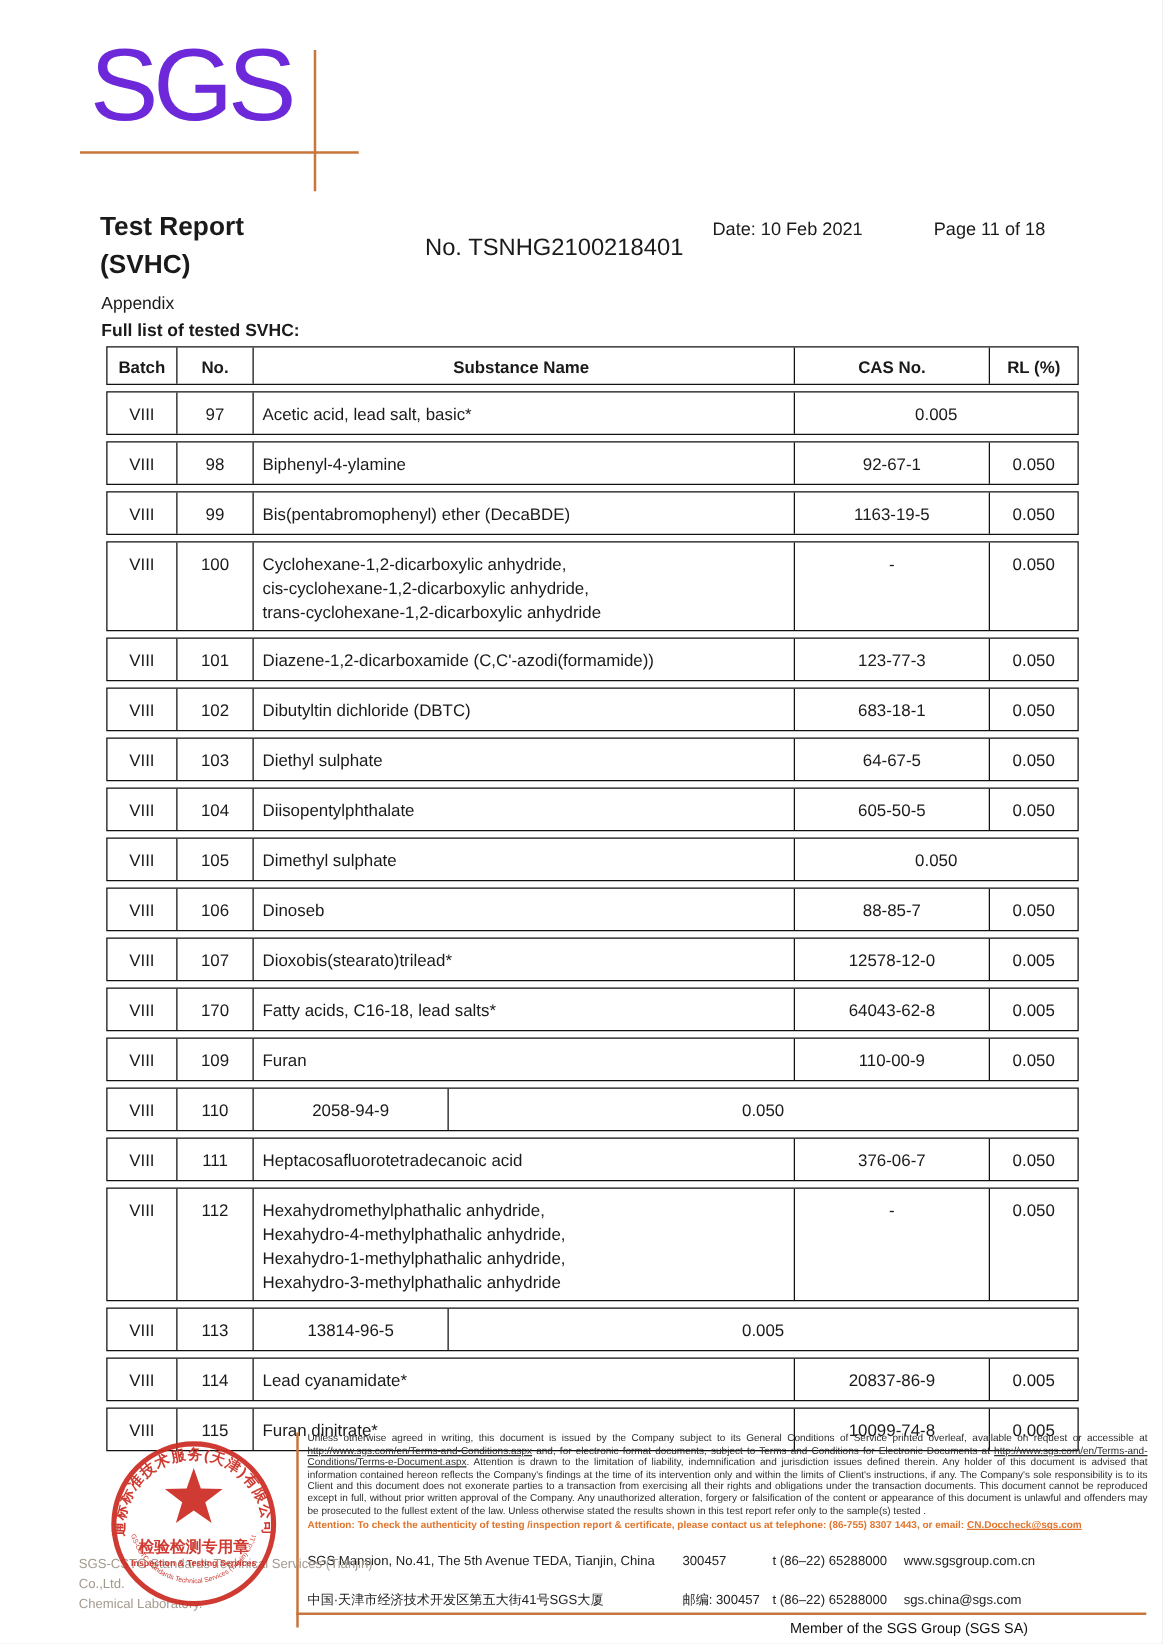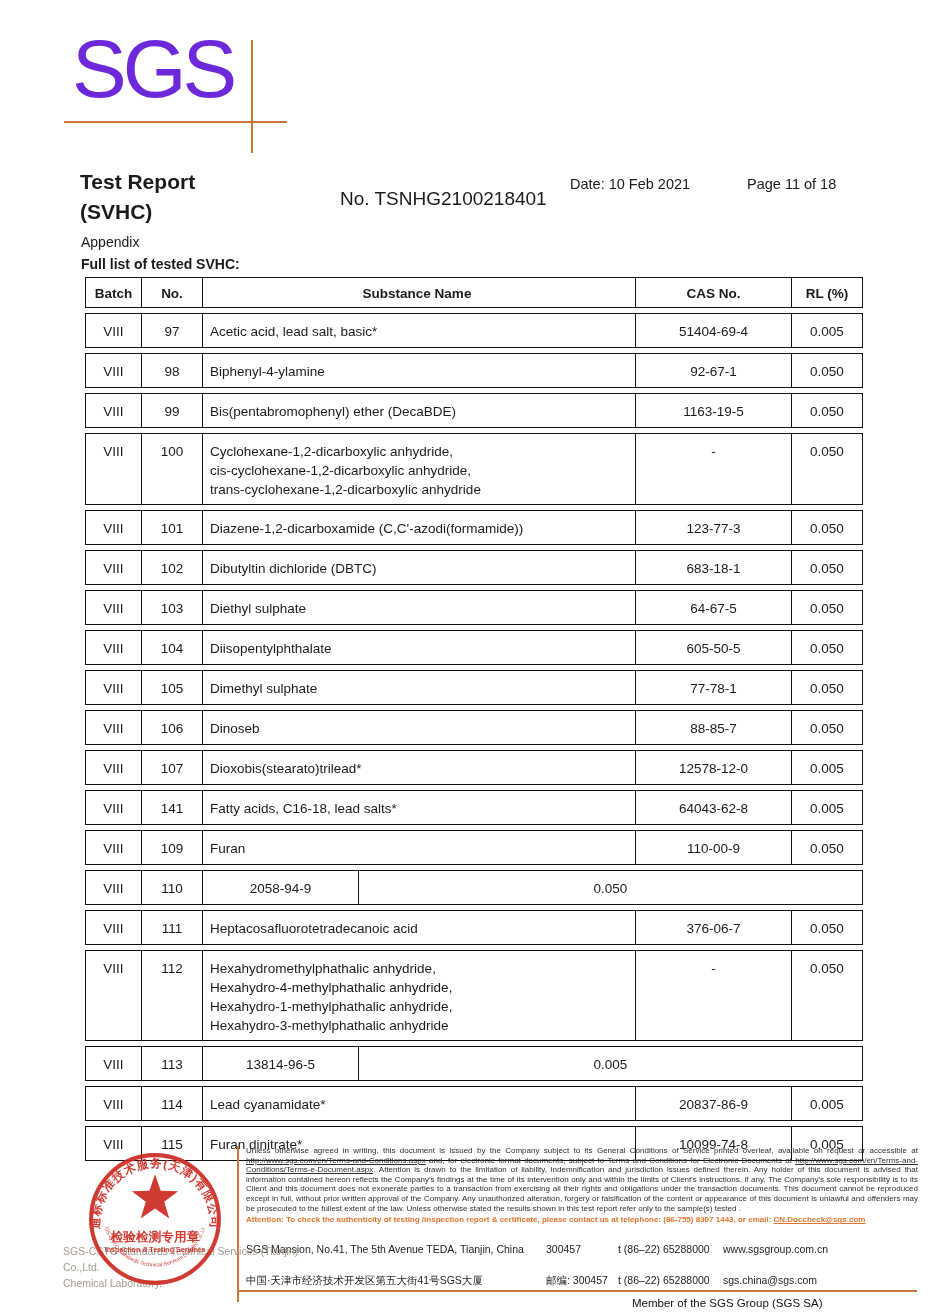--- a/index.html
+++ b/index.html
@@ -98,21 +98,20 @@
       <div class="cell c-no">No.</div>
       <div class="cell c-sub">Substance Name</div>
       <div class="cell c-cas">CAS No.</div>
       <div class="cell c-rl">RL (%)</div>
     </div>
     <div id="table-body">
     <div class="t-row">
       <div class="cell c-batch">VIII</div>
       <div class="cell c-no">97</div>
       <div class="cell c-sub">Acetic acid, lead salt, basic*</div>
-      <div class="cell c-cas">51404-69-4</div>
       <div class="cell c-rl">0.005</div>
     </div>
 
     <div class="t-row">
       <div class="cell c-batch">VIII</div>
       <div class="cell c-no">98</div>
       <div class="cell c-sub">Biphenyl-4-ylamine</div>
       <div class="cell c-cas">92-67-1</div>
       <div class="cell c-rl">0.050</div>
     </div>
@@ -164,21 +163,20 @@
       <div class="cell c-no">104</div>
       <div class="cell c-sub">Diisopentylphthalate</div>
       <div class="cell c-cas">605-50-5</div>
       <div class="cell c-rl">0.050</div>
     </div>
 
     <div class="t-row">
       <div class="cell c-batch">VIII</div>
       <div class="cell c-no">105</div>
       <div class="cell c-sub">Dimethyl sulphate</div>
-      <div class="cell c-cas">77-78-1</div>
       <div class="cell c-rl">0.050</div>
     </div>
 
     <div class="t-row">
       <div class="cell c-batch">VIII</div>
       <div class="cell c-no">106</div>
       <div class="cell c-sub">Dinoseb</div>
       <div class="cell c-cas">88-85-7</div>
       <div class="cell c-rl">0.050</div>
     </div>
@@ -186,21 +184,21 @@
     <div class="t-row">
       <div class="cell c-batch">VIII</div>
       <div class="cell c-no">107</div>
       <div class="cell c-sub">Dioxobis(stearato)trilead*</div>
       <div class="cell c-cas">12578-12-0</div>
       <div class="cell c-rl">0.005</div>
     </div>
 
     <div class="t-row">
       <div class="cell c-batch">VIII</div>
-      <div class="cell c-no">141</div>
+      <div class="cell c-no">170</div>
       <div class="cell c-sub">Fatty acids, C16-18, lead salts*</div>
       <div class="cell c-cas">64043-62-8</div>
       <div class="cell c-rl">0.005</div>
     </div>
 
     <div class="t-row">
       <div class="cell c-batch">VIII</div>
       <div class="cell c-no">109</div>
       <div class="cell c-sub">Furan</div>
       <div class="cell c-cas">110-00-9</div>

